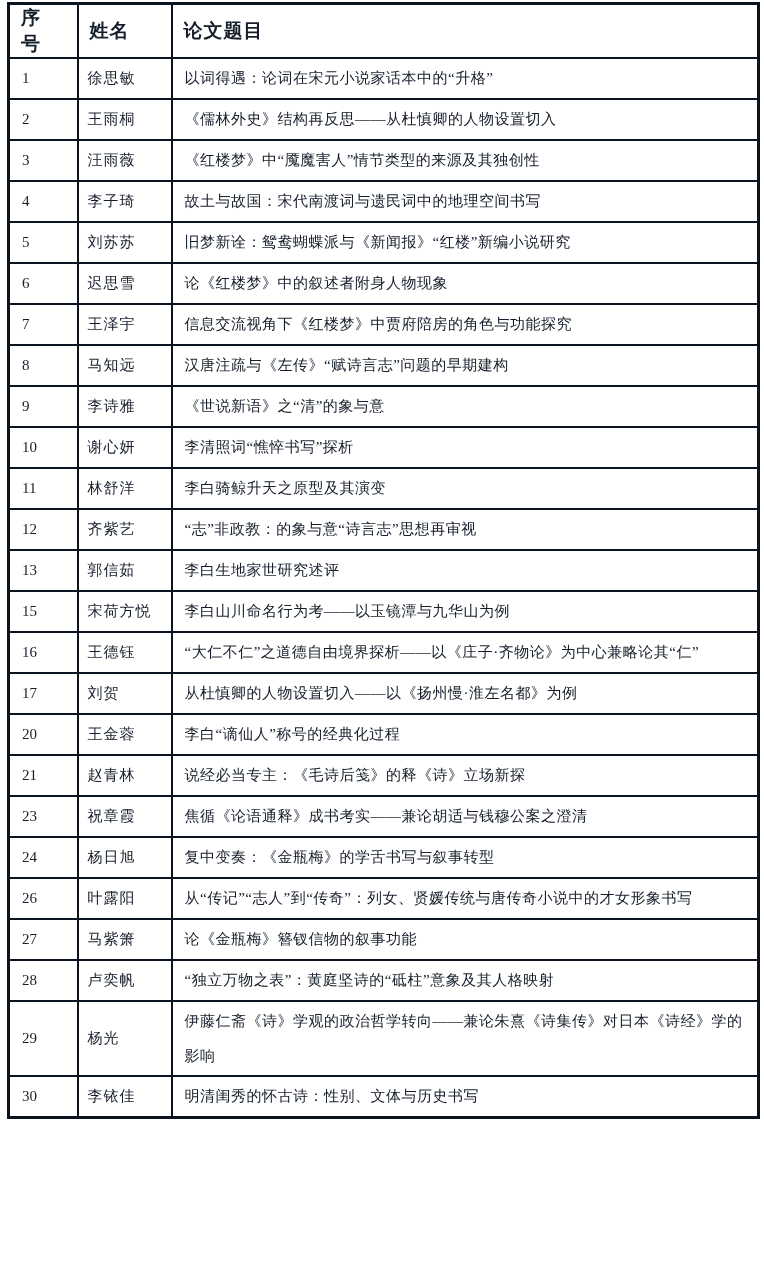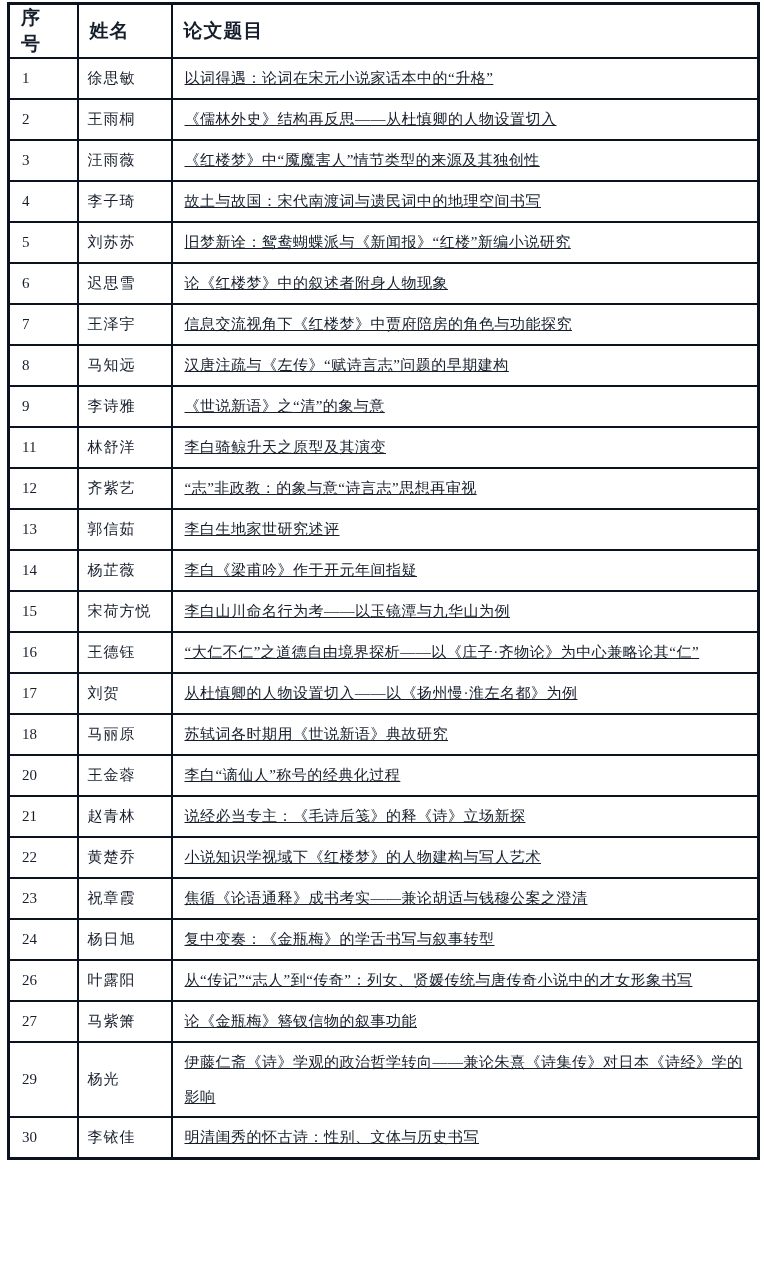--- a/index.html
+++ b/index.html
@@ -55,21 +55,20 @@
     font-family:"Liberation Serif","DejaVu Serif",serif;
   }
   td.cell-name{
     padding:0 0 0 9px;
     letter-spacing:1px;
     margin-top:28px;
   }
   td.cell-title{
     padding:2px 6px 2px 12px;
     letter-spacing:0.5px;
-    text-decoration:underline;
   }
 </style>
 </head>
 <body>
 
 <div class="page">
   <table class="roster">
     <colgroup>
       <col class="c-index">
       <col class="c-name">
@@ -122,93 +121,88 @@
     <td class="cell-index">8</td>
     <td class="cell-name">马知远</td>
     <td class="cell-title">汉唐注疏与《左传》“赋诗言志”问题的早期建构</td>
   </tr>
         <tr>
     <td class="cell-index">9</td>
     <td class="cell-name">李诗雅</td>
     <td class="cell-title">《世说新语》之“清”的象与意</td>
   </tr>
         <tr>
+    <td class="cell-index">10</td>
+    <td class="cell-name">谢心妍</td>
+    <td class="cell-title">李清照词“憔悴书写”探析</td>
+  </tr>
+        <tr>
     <td class="cell-index">11</td>
     <td class="cell-name">林舒洋</td>
     <td class="cell-title">李白骑鲸升天之原型及其演变</td>
   </tr>
         <tr>
     <td class="cell-index">12</td>
     <td class="cell-name">齐紫艺</td>
     <td class="cell-title">“志”非政教：的象与意“诗言志”思想再审视</td>
   </tr>
         <tr>
     <td class="cell-index">13</td>
     <td class="cell-name">郭信茹</td>
     <td class="cell-title">李白生地家世研究述评</td>
   </tr>
         <tr>
-    <td class="cell-index">14</td>
-    <td class="cell-name">杨芷薇</td>
-    <td class="cell-title">李白《梁甫吟》作于开元年间指疑</td>
-  </tr>
-        <tr>
     <td class="cell-index">15</td>
     <td class="cell-name">宋荷方悦</td>
     <td class="cell-title">李白山川命名行为考——以玉镜潭与九华山为例</td>
   </tr>
         <tr>
     <td class="cell-index">16</td>
     <td class="cell-name">王德钰</td>
     <td class="cell-title">“大仁不仁”之道德自由境界探析——以《庄子·齐物论》为中心兼略论其“仁”</td>
   </tr>
         <tr>
     <td class="cell-index">17</td>
     <td class="cell-name">刘贺</td>
     <td class="cell-title">从杜慎卿的人物设置切入——以《扬州慢·淮左名都》为例</td>
   </tr>
         <tr>
-    <td class="cell-index">18</td>
-    <td class="cell-name">马丽原</td>
-    <td class="cell-title">苏轼词各时期用《世说新语》典故研究</td>
-  </tr>
-        <tr>
     <td class="cell-index">20</td>
     <td class="cell-name">王金蓉</td>
     <td class="cell-title">李白“谪仙人”称号的经典化过程</td>
   </tr>
         <tr>
     <td class="cell-index">21</td>
     <td class="cell-name">赵青林</td>
     <td class="cell-title">说经必当专主：《毛诗后笺》的释《诗》立场新探</td>
   </tr>
         <tr>
-    <td class="cell-index">22</td>
-    <td class="cell-name">黄楚乔</td>
-    <td class="cell-title">小说知识学视域下《红楼梦》的人物建构与写人艺术</td>
-  </tr>
-        <tr>
     <td class="cell-index">23</td>
     <td class="cell-name">祝章霞</td>
     <td class="cell-title">焦循《论语通释》成书考实——兼论胡适与钱穆公案之澄清</td>
   </tr>
         <tr>
     <td class="cell-index">24</td>
     <td class="cell-name">杨日旭</td>
     <td class="cell-title">复中变奏：《金瓶梅》的学舌书写与叙事转型</td>
   </tr>
         <tr>
     <td class="cell-index">26</td>
     <td class="cell-name">叶露阳</td>
     <td class="cell-title">从“传记”“志人”到“传奇”：列女、贤媛传统与唐传奇小说中的才女形象书写</td>
   </tr>
         <tr>
     <td class="cell-index">27</td>
     <td class="cell-name">马紫箫</td>
     <td class="cell-title">论《金瓶梅》簪钗信物的叙事功能</td>
+  </tr>
+        <tr>
+    <td class="cell-index">28</td>
+    <td class="cell-name">卢奕帆</td>
+    <td class="cell-title">“独立万物之表”：黄庭坚诗的“砥柱”意象及其人格映射</td>
   </tr>
         <tr>
     <td class="cell-index">29</td>
     <td class="cell-name">杨光</td>
     <td class="cell-title">伊藤仁斋《诗》学观的政治哲学转向——兼论朱熹《诗集传》对日本《诗经》学的影响</td>
   </tr>
         <tr>
     <td class="cell-index">30</td>
     <td class="cell-name">李铱佳</td>
     <td class="cell-title">明清闺秀的怀古诗：性别、文体与历史书写</td>

